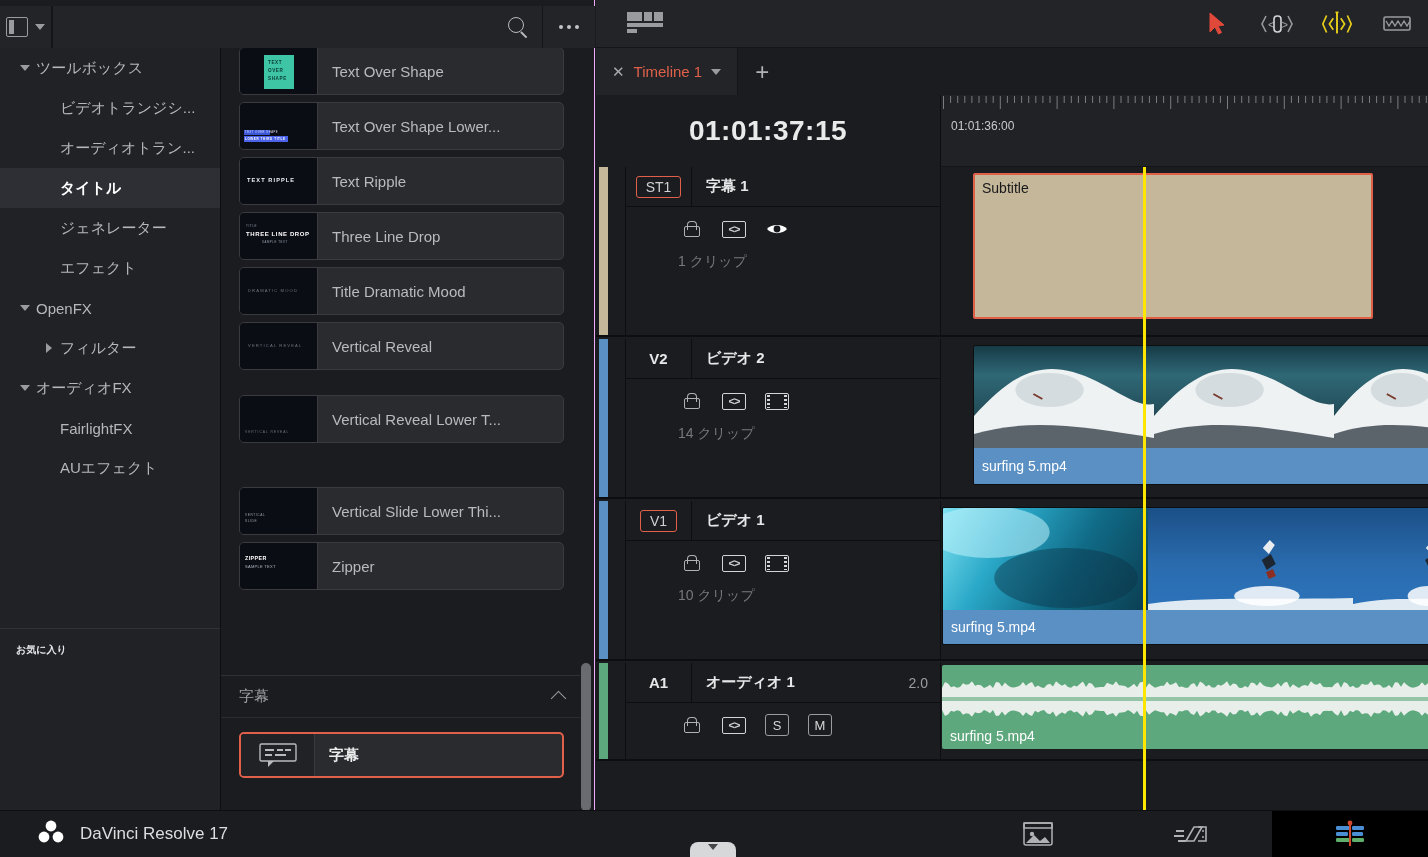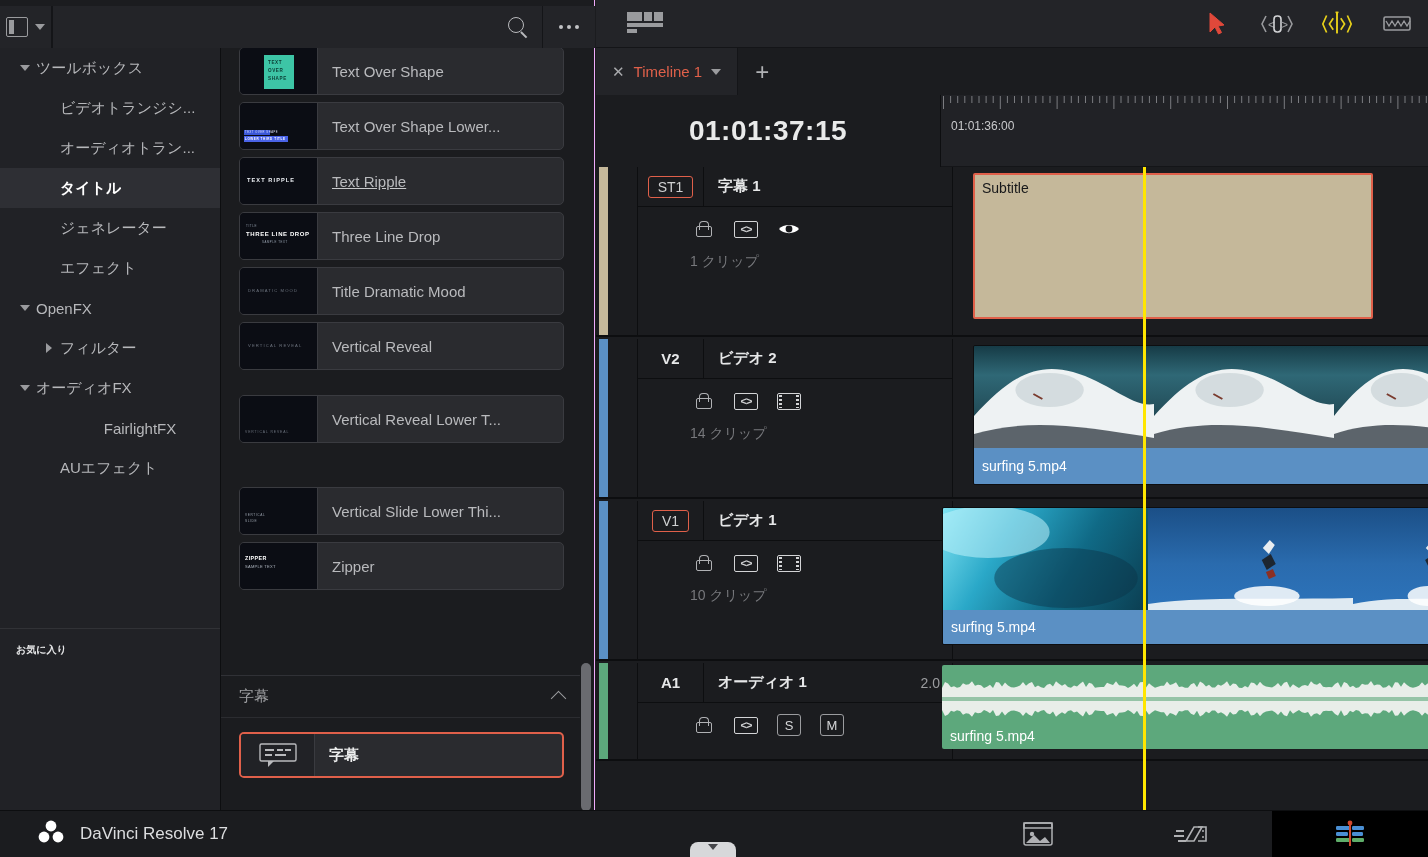--- a/index.html
+++ b/index.html
@@ -176,21 +176,21 @@
   .tracks {
     position: absolute; left: 0; right: 0; top: 167px; bottom: 0;
     background: #1b1c1f; overflow: hidden;
   }
   .track {
     position: absolute; left: 0; right: 0;
     border-bottom: 2px solid #0d0e10;
   }
   .track-color { position: absolute; left: 3px; top: 0; bottom: 0; width: 9px; }
   .track-head {
-    position: absolute; left: 41px; top: 0; bottom: 0; width: 316px;
+    position: absolute; left: 29px; top: 0; bottom: 0; width: 316px;
     border-right: 1px solid #0d0e10; border-left: 1px solid #0d0e10;
   }
   .th-row1 {
     height: 40px; display: flex; align-items: center;
     border-bottom: 1px solid #0d0e10;
   }
   .th-badge {
     width: 66px; flex: none; text-align: center; font-size: 15px;
     font-weight: bold; color: #e6e7e8; border-right: 1px solid #0d0e10;
     line-height: 40px; height: 40px;
@@ -330,21 +330,21 @@
               <i class="tri-right"></i>
             </span>
             <span class="tree-label">フィルター</span>
           </div>
           <div class="tree-item" style="padding-left: 14px;">
             <span class="tw">
               <i class="tri-down"></i>
             </span>
             <span class="tree-label">オーディオFX</span>
           </div>
-          <div class="tree-item" style="padding-left: 38px; justify-content: center;">
+          <div class="tree-item" style="padding-left: 38px;">
             <span class="tw"></span>
             <span class="tree-label">FairlightFX</span>
           </div>
           <div class="tree-item" style="padding-left: 38px;">
             <span class="tw"></span>
             <span class="tree-label">AUエフェクト</span>
           </div>
         </div>
       <div class="fav-sep"></div>
       <div class="fav-row">
@@ -362,21 +362,21 @@
         </div>
         <div class="tl-item" style="top: 54px;">
           <div class="tl-thumb">
             <div class="tp" style="left:4px;bottom:14px;width:26px;height:5px;background:#3b57d8;"></div>
             <div class="tp" style="left:5px;bottom:15px;font-size:2.6px;color:#dfe4ff;">TEXT OVER SHAPE</div>
             <div class="tp" style="left:4px;bottom:7px;width:44px;height:6px;background:#4a63e8;"></div>
             <div class="tp" style="left:5px;bottom:8px;font-size:3px;color:#fff;font-weight:bold;">LOWER THIRD TITLE</div>
           </div>
           <div class="tl-name">Text Over Shape Lower...</div>
         </div>
-        <div class="tl-item" style="top: 109px; text-decoration: underline;">
+        <div class="tl-item" style="top: 109px;">
           <div class="tl-thumb">
             <div class="tp" style="left:7px;top:19px;font-size:5.6px;color:#eef1f5;font-weight:bold;letter-spacing:1.1px;">TEXT RIPPLE</div>
           </div>
           <div class="tl-name">Text Ripple</div>
         </div>
         <div class="tl-item" style="top: 164px;">
           <div class="tl-thumb">
             <div class="tp" style="left:6px;top:11px;font-size:3px;color:#8f9aa8;">TITLE</div>
             <div class="tp" style="left:6px;top:18px;font-size:6px;color:#fff;font-weight:bold;">THREE LINE DROP</div>
             <div class="tp" style="left:22px;top:27px;font-size:2.8px;color:#9aa4b2;">SAMPLE TEXT</div>

